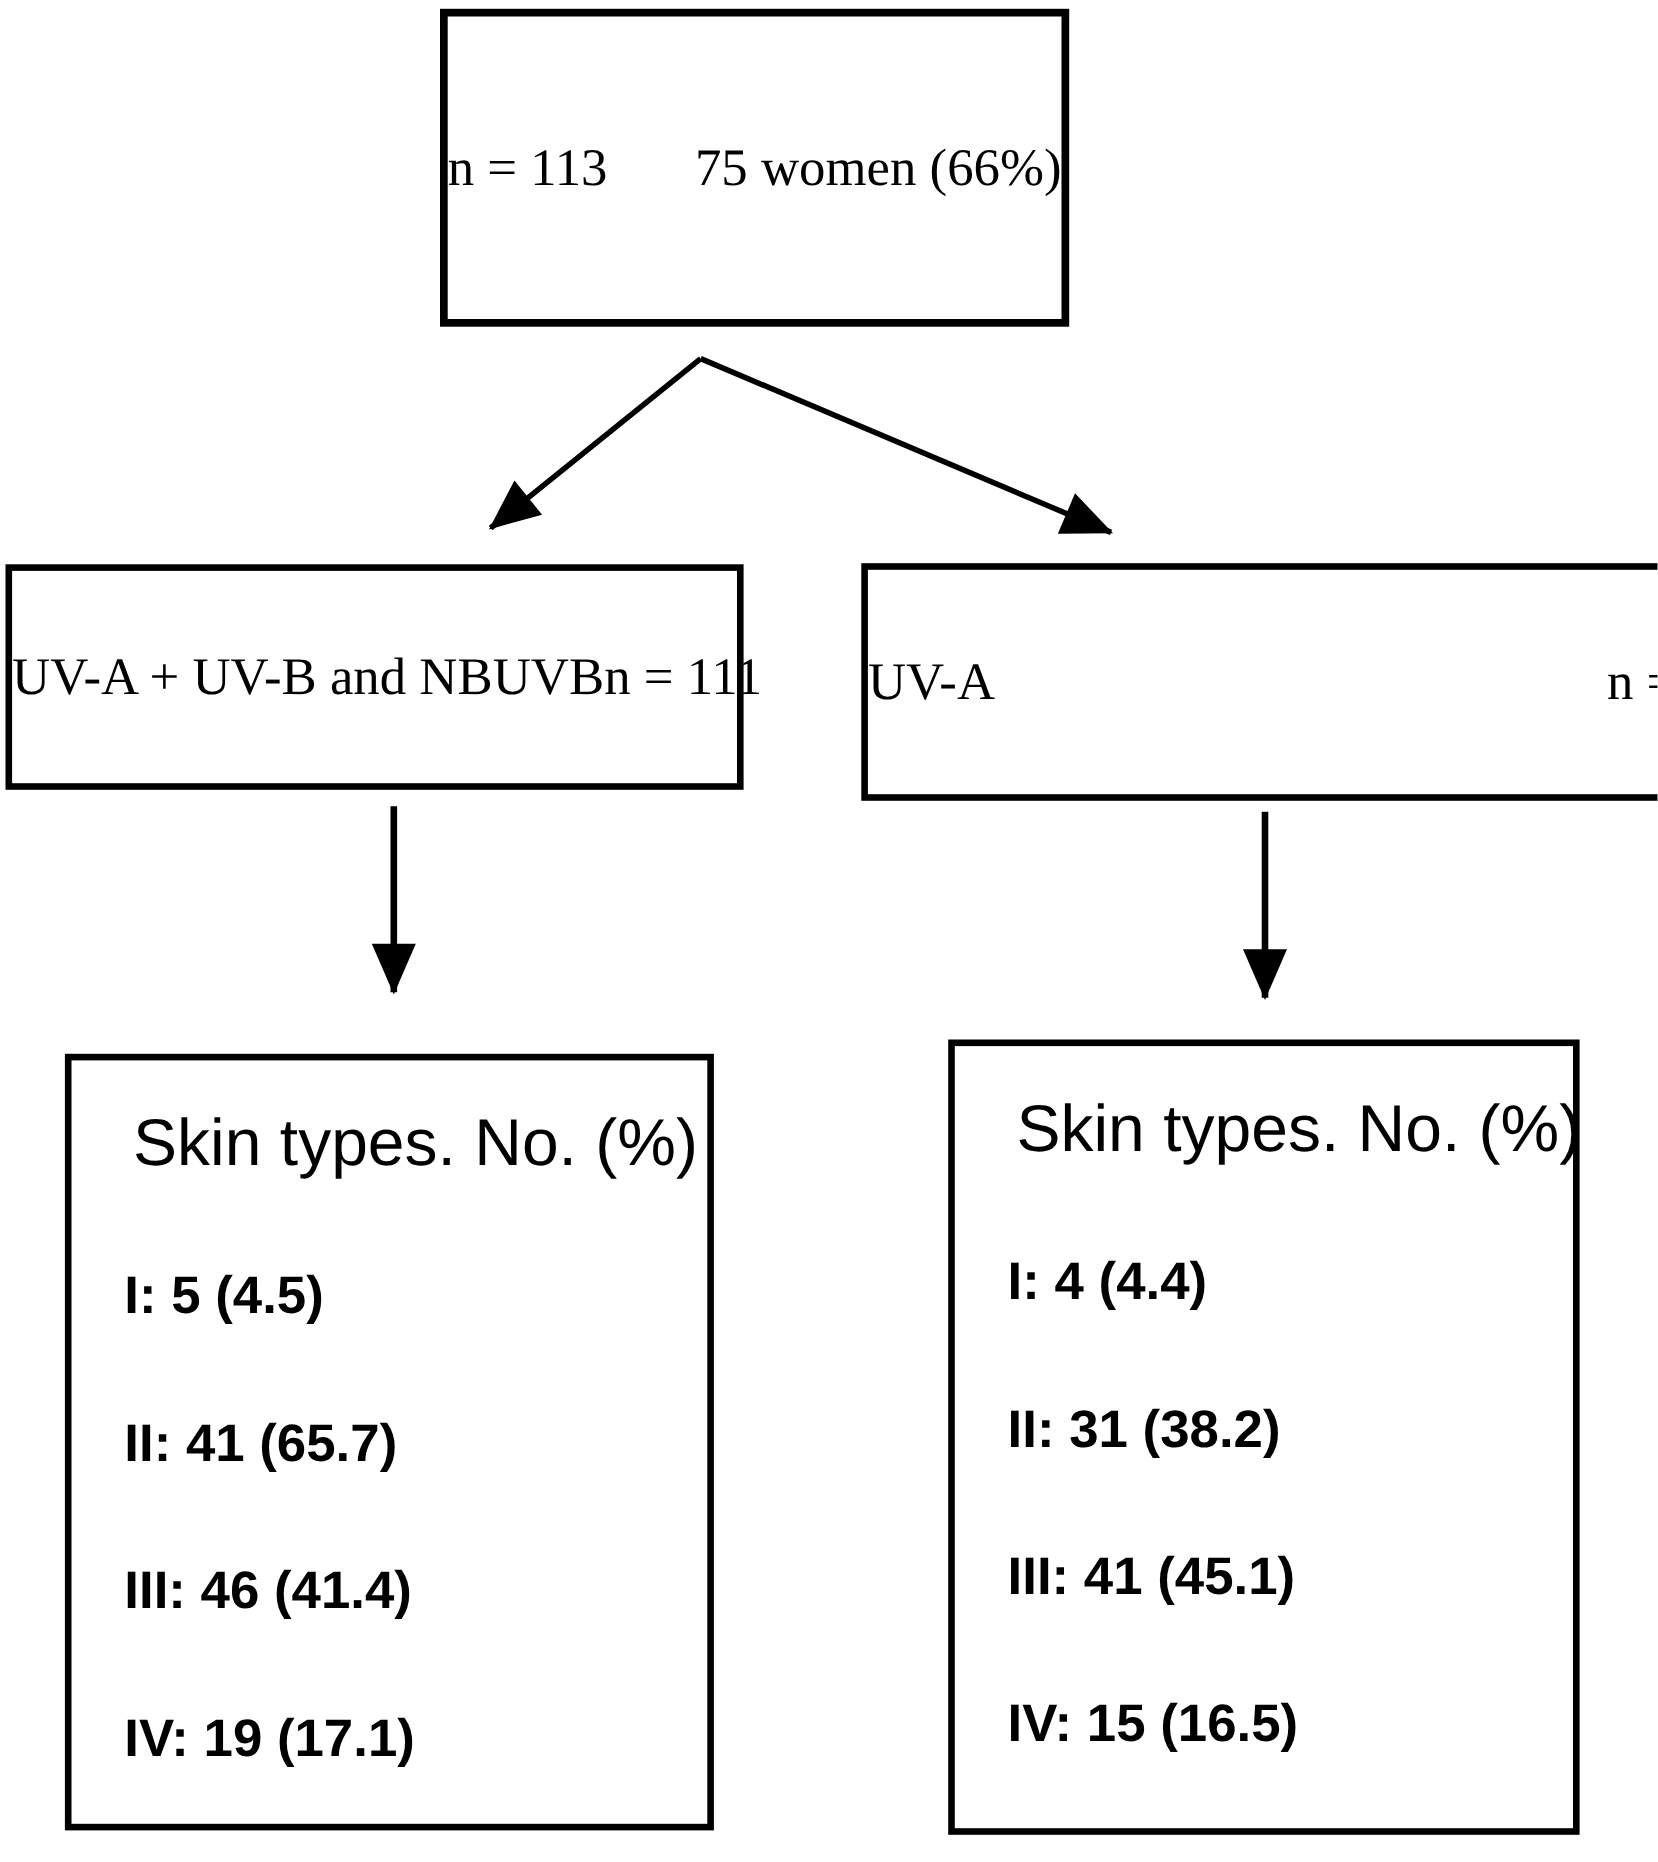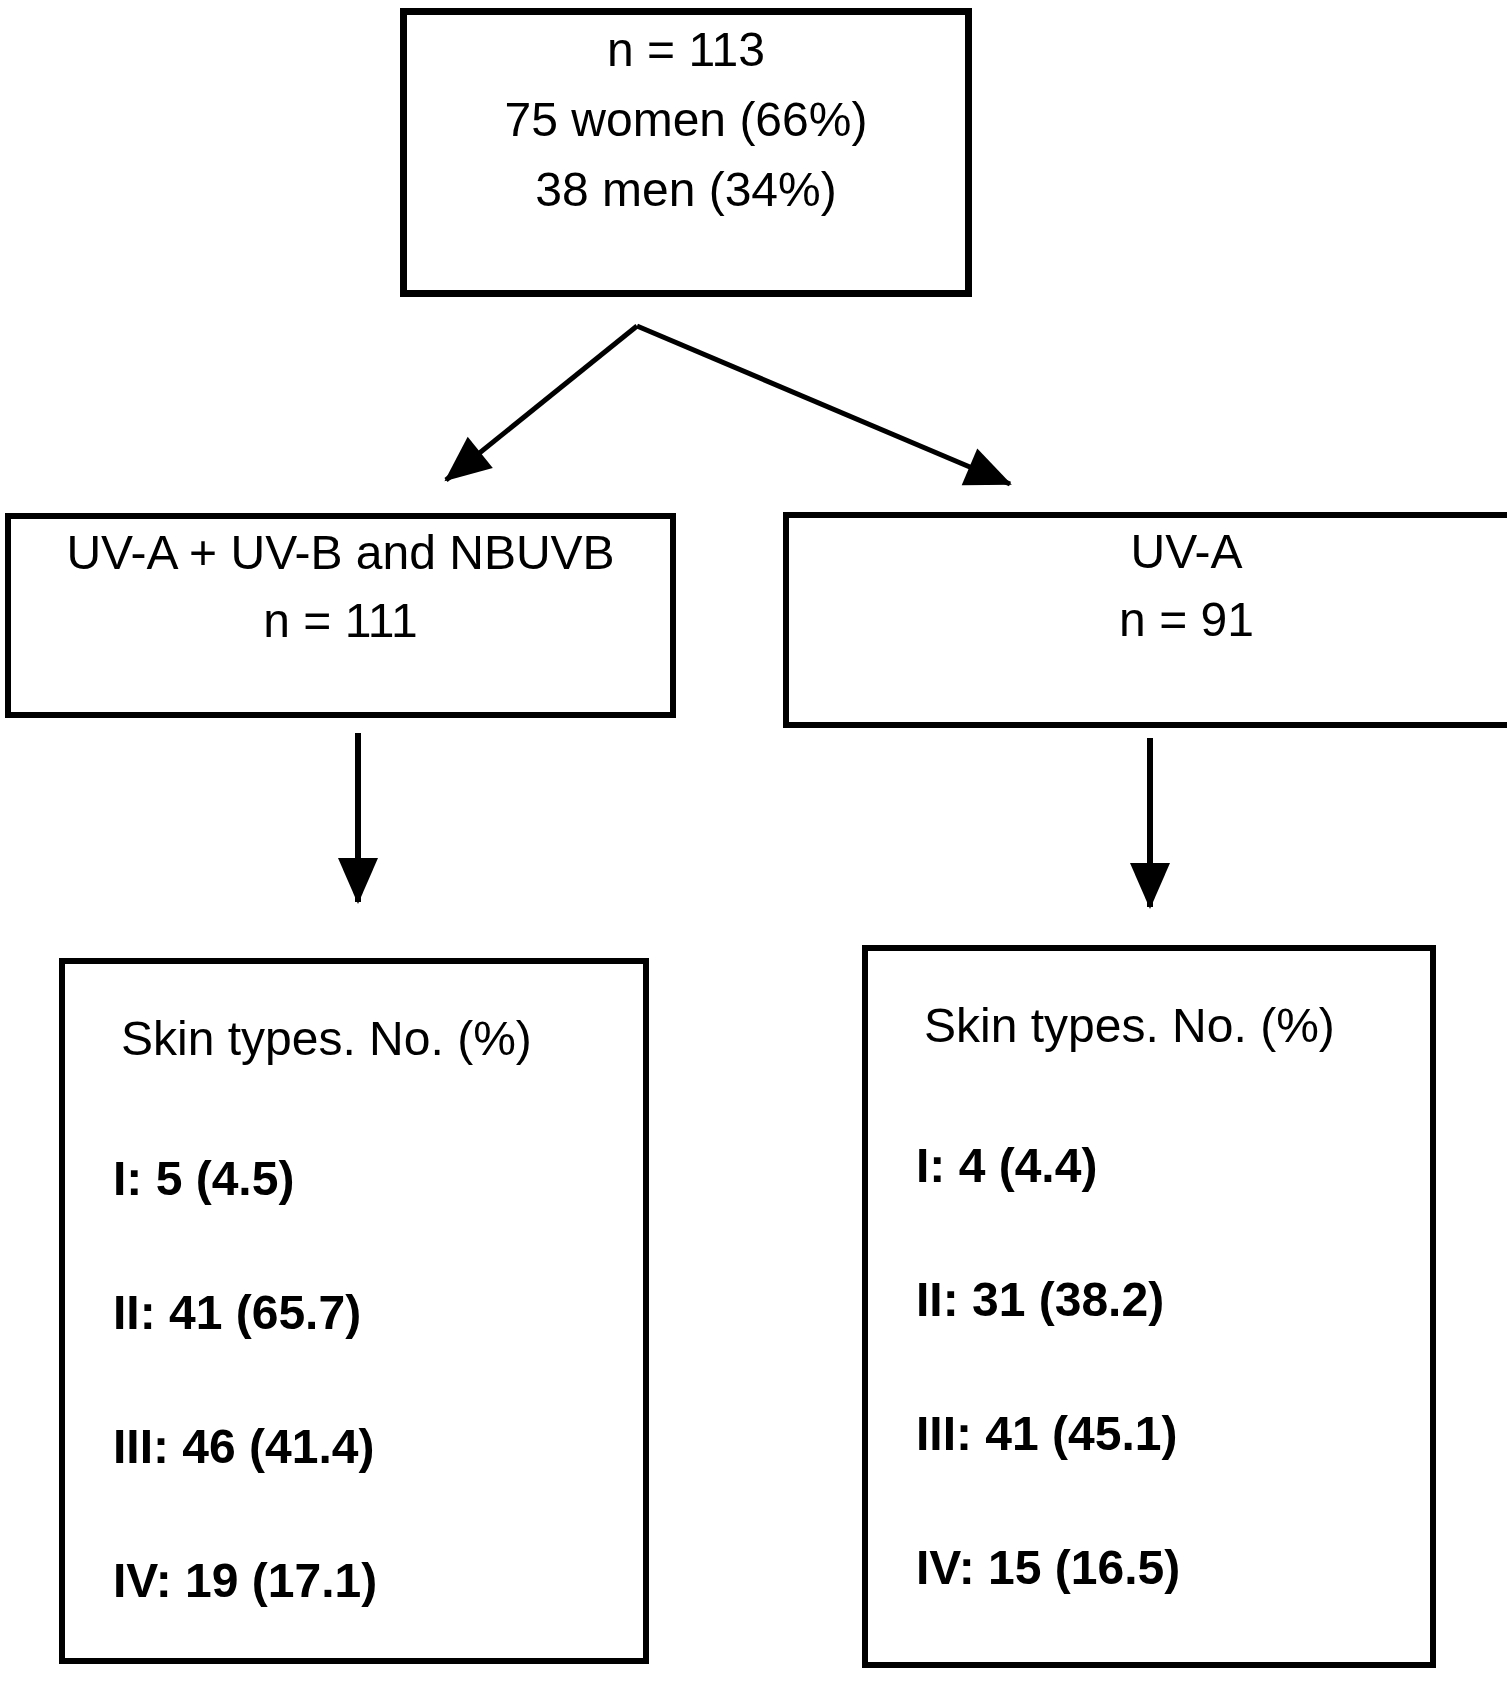--- a/index.html
+++ b/index.html
@@ -17,45 +17,45 @@
     overflow: hidden;
   }
   .box {
     position: absolute;
     border: 6px solid #000000;
     background: #ffffff;
     box-sizing: border-box;
   }
   .box.center {
     display: flex;
-    flex-direction: column;
     align-items: center;
-    justify-content: flex-start;
+    justify-content: space-between;
     text-align: center;
+    font-family: Liberation Serif, serif;
   }
   .line48 {
     font-size: 48px;
     line-height: 70px;
     white-space: nowrap;
   }
   .mid .line48 { line-height: 68px; }
 
   #top-box    { left: 400px; top: 8px;   width: 572px; height: 289px; border-width: 7px; }
   #left-mid   { left: 5px;   top: 513px; width: 671px; height: 205px; }
   #right-mid  { left: 783px; top: 512px; width: 807px; height: 216px; }
 
   #left-bottom  { left: 59px;  top: 958px; width: 590px; height: 706px; }
   #right-bottom { left: 862px; top: 945px; width: 574px; height: 723px; }
 
   .detail {
     padding: 50px 20px 0 48px;
     box-sizing: border-box;
   }
   .detail .title {
-    font-size: 48px;
+    font-size: 60px;
     line-height: 50px;
     margin-bottom: 90px;
     padding-left: 8px;
     white-space: nowrap;
   }
   .detail .entry {
     font-size: 48px;
     line-height: 50px;
     margin-bottom: 84px;
     white-space: nowrap;
@@ -82,21 +82,20 @@
     </defs>
     <line x1="637" y1="326" x2="446" y2="480" stroke="#000000" stroke-width="5" marker-end="url(#ah)"></line>
     <line x1="637" y1="326" x2="1010" y2="484" stroke="#000000" stroke-width="5" marker-end="url(#ah)"></line>
     <line x1="358" y1="733" x2="358" y2="902" stroke="#000000" stroke-width="6" marker-end="url(#ah)"></line>
     <line x1="1150" y1="738" x2="1150" y2="907" stroke="#000000" stroke-width="6" marker-end="url(#ah)"></line>
   </svg>
 
   <div id="top-box" class="box center">
     <div class="line48">n = 113</div>
     <div class="line48">75 women (66%)</div>
-    <div class="line48">38 men (34%)</div>
   </div>
 
   <div id="left-mid" class="box center mid">
     <div class="line48">UV-A + UV-B and NBUVB</div>
     <div class="line48">n = 111</div>
   </div>
 
   <div id="right-mid" class="box center mid">
     <div class="line48">UV-A</div>
     <div class="line48">n = 91</div>

